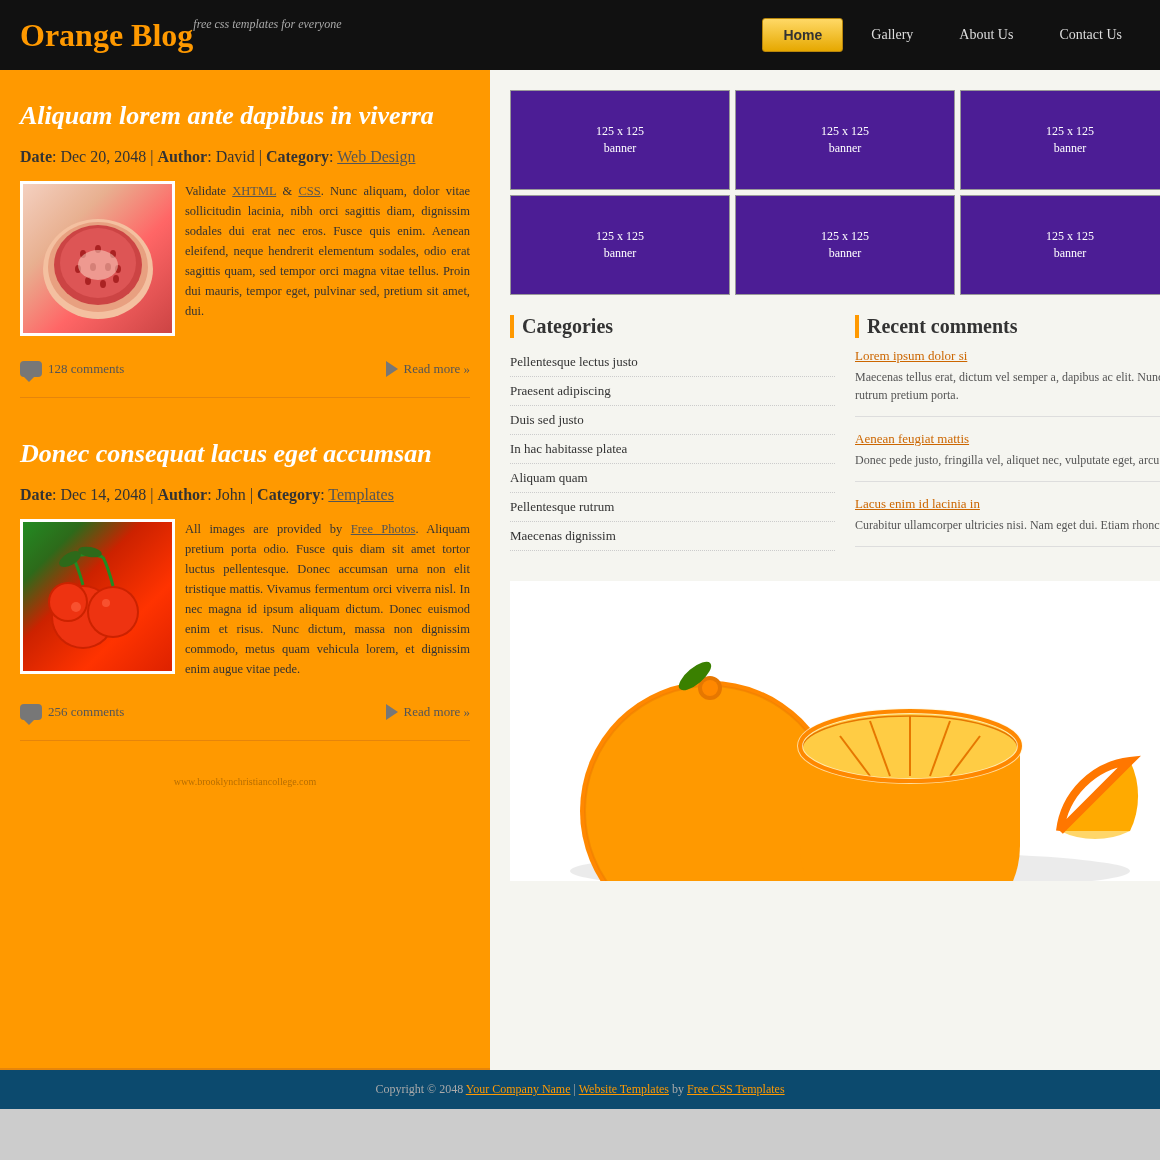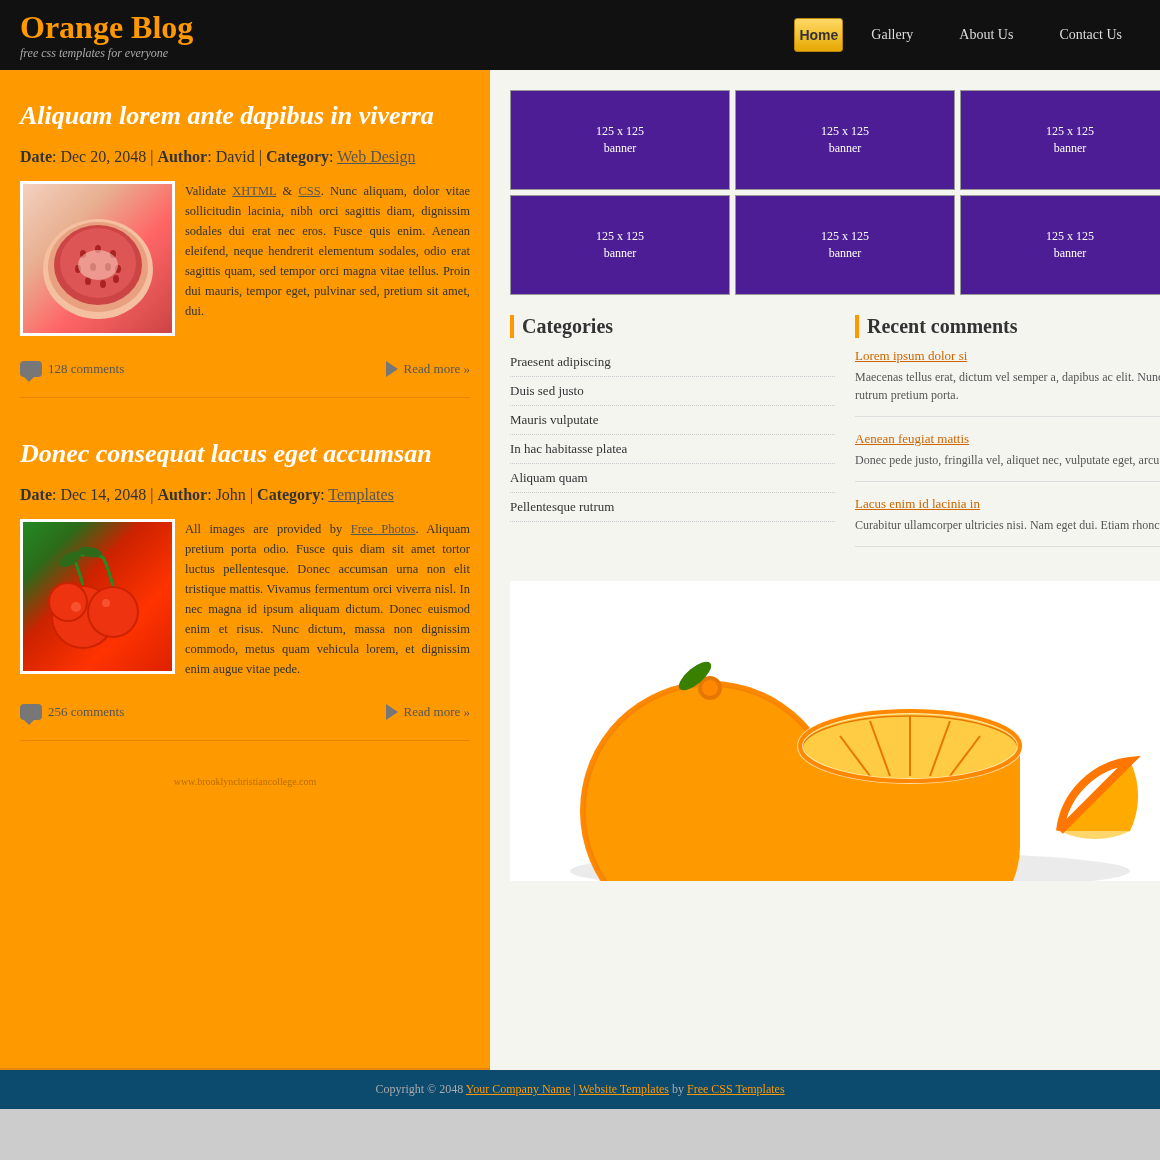--- a/index.html
+++ b/index.html
@@ -1,24 +1,24 @@
 <!DOCTYPE html>
 <html><head>
   <meta charset="utf-8">
   <style>
     * { margin: 0; padding: 0; box-sizing: border-box; }
     body { font-family: Georgia, 'Times New Roman', serif; font-size: 13px; background: #ccc; width: 1160px; }
 
     
     #header { background: #111; height: 70px; display: flex; align-items: center; justify-content: space-between; padding: 0 20px; }
-    #logo { display: flex; flex-direction: column; }
+    #logo { display: flex; flex-direction: row; }
     #logo h1 { font-size: 32px; font-weight: bold; color: #f90; font-family: Georgia, serif; }
     #logo span { font-size: 12px; color: #aaa; font-style: italic; }
     #nav { display: flex; align-items: center; gap: 10px; }
-    .nav-btn { background: linear-gradient(to bottom, #ffd966, #e6a800); border: 1px solid #b8860b; color: #333; padding: 8px 4px; font-size: 14px; font-weight: bold; cursor: pointer; border-radius: 3px; }
+    .nav-btn { background: linear-gradient(to bottom, #ffd966, #e6a800); border: 1px solid #b8860b; color: #333; padding: 8px 20px; font-size: 14px; font-weight: bold; cursor: pointer; border-radius: 3px; }
     .nav-link { color: #ddd; font-size: 14px; padding: 8px 18px; cursor: pointer; text-decoration: none; }
 
     
     #wrapper { display: flex; width: 1160px; min-height: 1000px; }
 
     
     #left { background: #f90; width: 490px; flex-shrink: 0; padding: 20px; position: relative; }
     #left::after { content: ''; position: absolute; bottom: 0; left: 0; right: 0; height: 2px; background: #e6850a; }
 
     
@@ -189,26 +189,27 @@
       <div class="banner-box">125 x 125<br>banner</div>
       <div class="banner-box">125 x 125<br>banner</div>
       <div class="banner-box">125 x 125<br>banner</div>
     </div>
 
     <div class="sidebar-cols">
 
       <div class="sidebar-col">
         <div class="sidebar-title">Categories</div>
         <ul class="category-list">
+          <li>Pellentesque lectus justo</li>
           <li>Praesent adipiscing</li>
           <li>Duis sed justo</li>
-          <li>Mauris vulputate</li>
           <li>In hac habitasse platea</li>
           <li>Aliquam quam</li>
           <li>Pellentesque rutrum</li>
+          <li>Maecenas dignissim</li>
         </ul>
       </div>
 
       <div class="sidebar-col">
         <div class="sidebar-title">Recent comments</div>
 
         <div class="comment-item">
           <a class="comment-link">Lorem ipsum dolor si</a>
           <p class="comment-text">Maecenas tellus erat, dictum vel semper a, dapibus ac elit. Nunc rutrum pretium porta.</p>
         </div>

